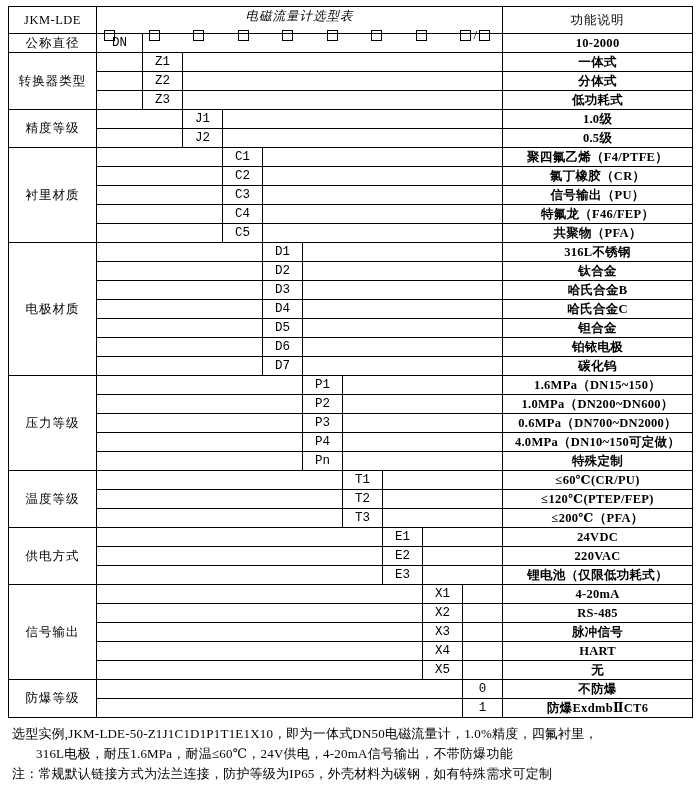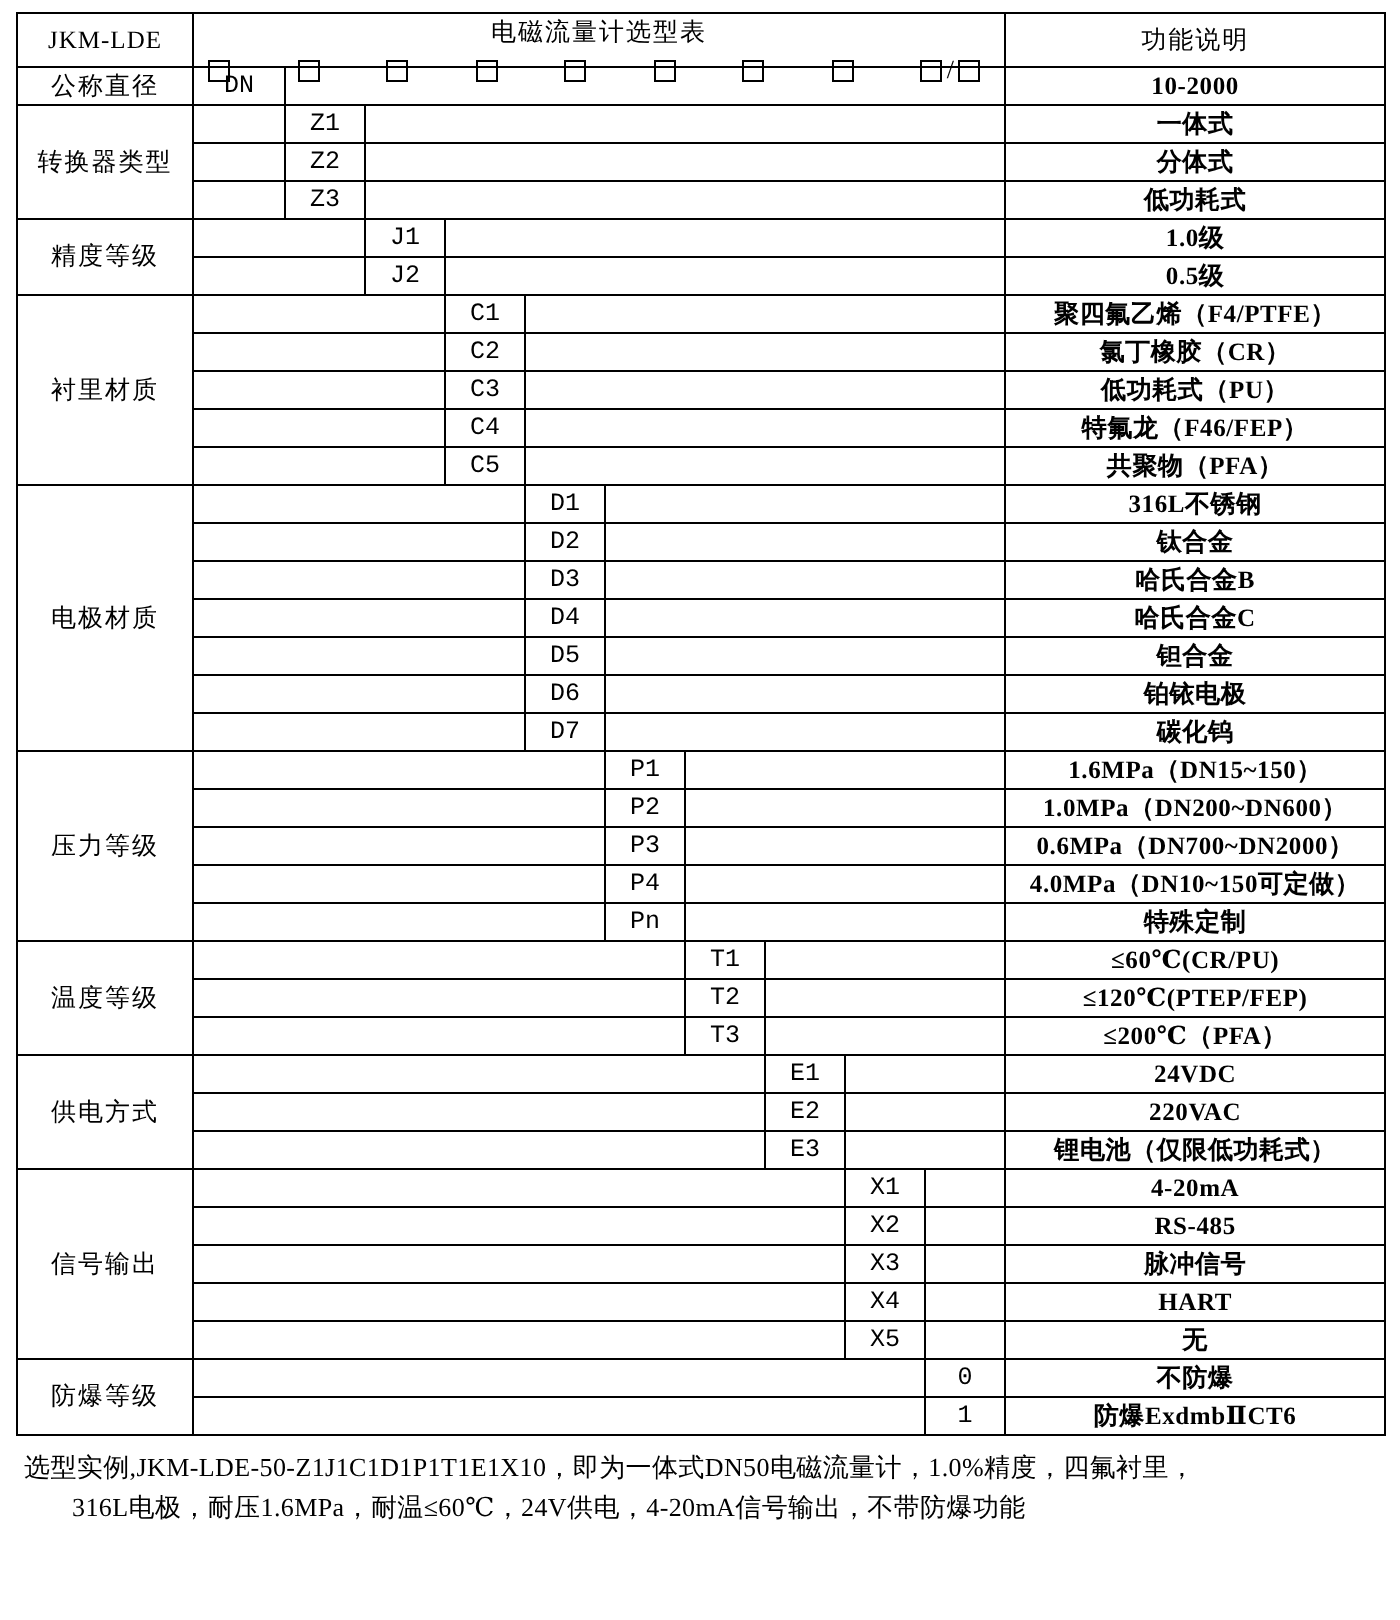--- a/index.html
+++ b/index.html
@@ -106,21 +106,21 @@
       <col style="width:40px">
       <col style="width:40px">
       <col style="width:190px">
     </colgroup>
 
     <tbody>
         <tr>
       <td class="model" style="height:26px">JKM-LDE</td>
       <td class="title" colspan="10" style="height:26px;position:relative">
         <div style="position:relative;height:100%;">
-          <div style="position:absolute;left:0;right:0;top:2px;text-align:center;">电磁流量计选型表</div>
+          <div style="position:absolute;left:0;right:0;top:2px;text-align:center;font-style:italic;">电磁流量计选型表</div>
         </div>
       </td>
       <td class="title" style="height:26px">功能说明</td>
     </tr>
 
     <tr>
       <td class="label">公称直径</td>
       <td class="code">DN</td>
       <td colspan="9"></td>
       <td class="desc">10-2000</td>
@@ -170,21 +170,21 @@
     <tr>
       <td colspan="3"></td>
       <td class="code">C2</td>
       <td colspan="6"></td>
       <td class="desc">氯丁橡胶（CR）</td>
     </tr>
     <tr>
       <td colspan="3"></td>
       <td class="code">C3</td>
       <td colspan="6"></td>
-      <td class="desc">低功耗式（PU）</td>
+      <td class="desc">信号输出（PU）</td>
     </tr>
     <tr>
       <td colspan="3"></td>
       <td class="code">C4</td>
       <td colspan="6"></td>
       <td class="desc">特氟龙（F46/FEP）</td>
     </tr>
     <tr>
       <td colspan="3"></td>
       <td class="code">C5</td>
@@ -366,15 +366,16 @@
     <span class="slashwrap">
       <span class="sq"></span>
       <span class="slash">/</span>
       <span class="sq"></span>
     </span>
   </div>
 
   <div class="notes">
     <div>选型实例,JKM-LDE-50-Z1J1C1D1P1T1E1X10，即为一体式DN50电磁流量计，1.0%精度，四氟衬里，</div>
     <div class="indent">316L电极，耐压1.6MPa，耐温≤60℃，24V供电，4-20mA信号输出，不带防爆功能</div>
+    <div>注：常规默认链接方式为法兰连接，防护等级为IP65，外壳材料为碳钢，如有特殊需求可定制</div>
   </div>
 
 </div>
 
 </body></html>

